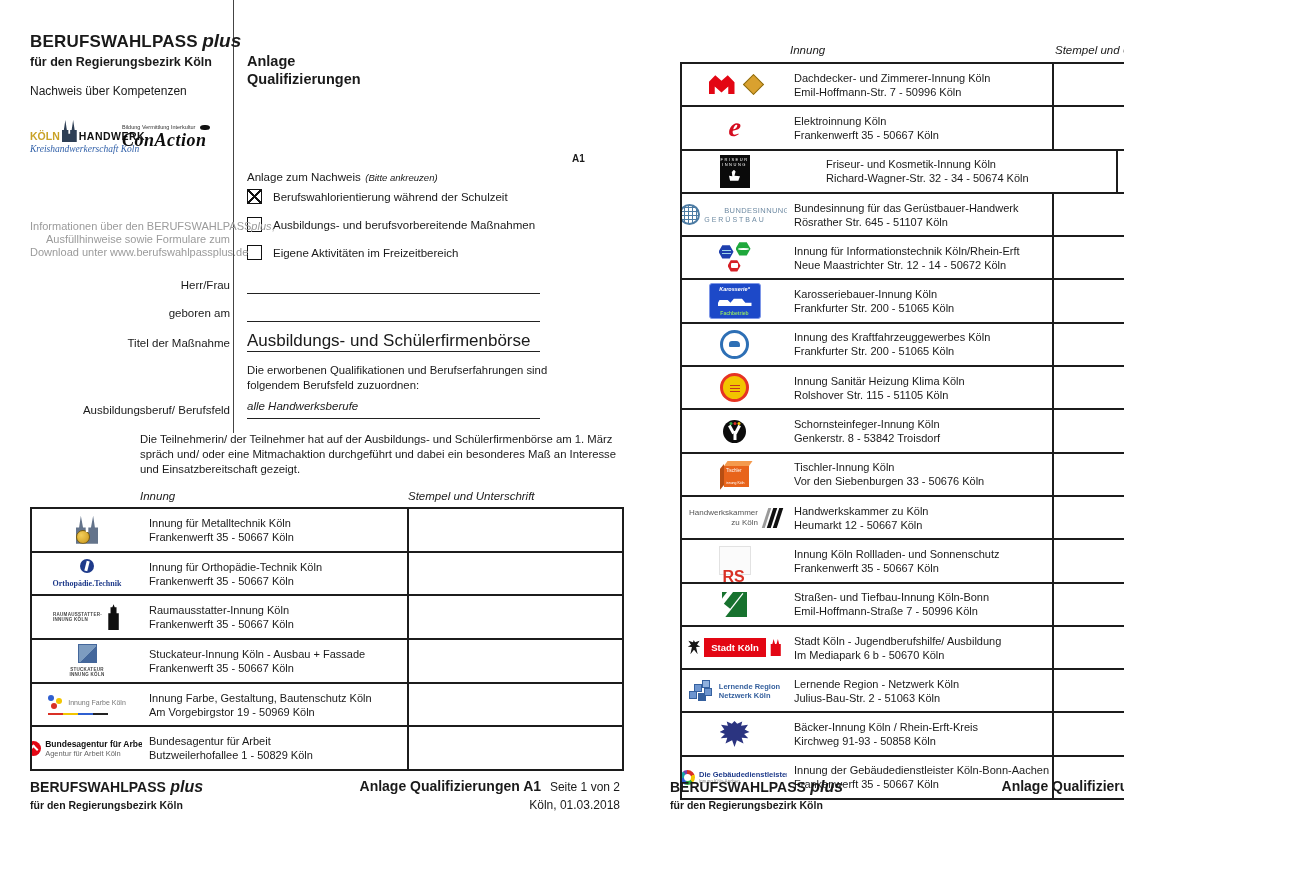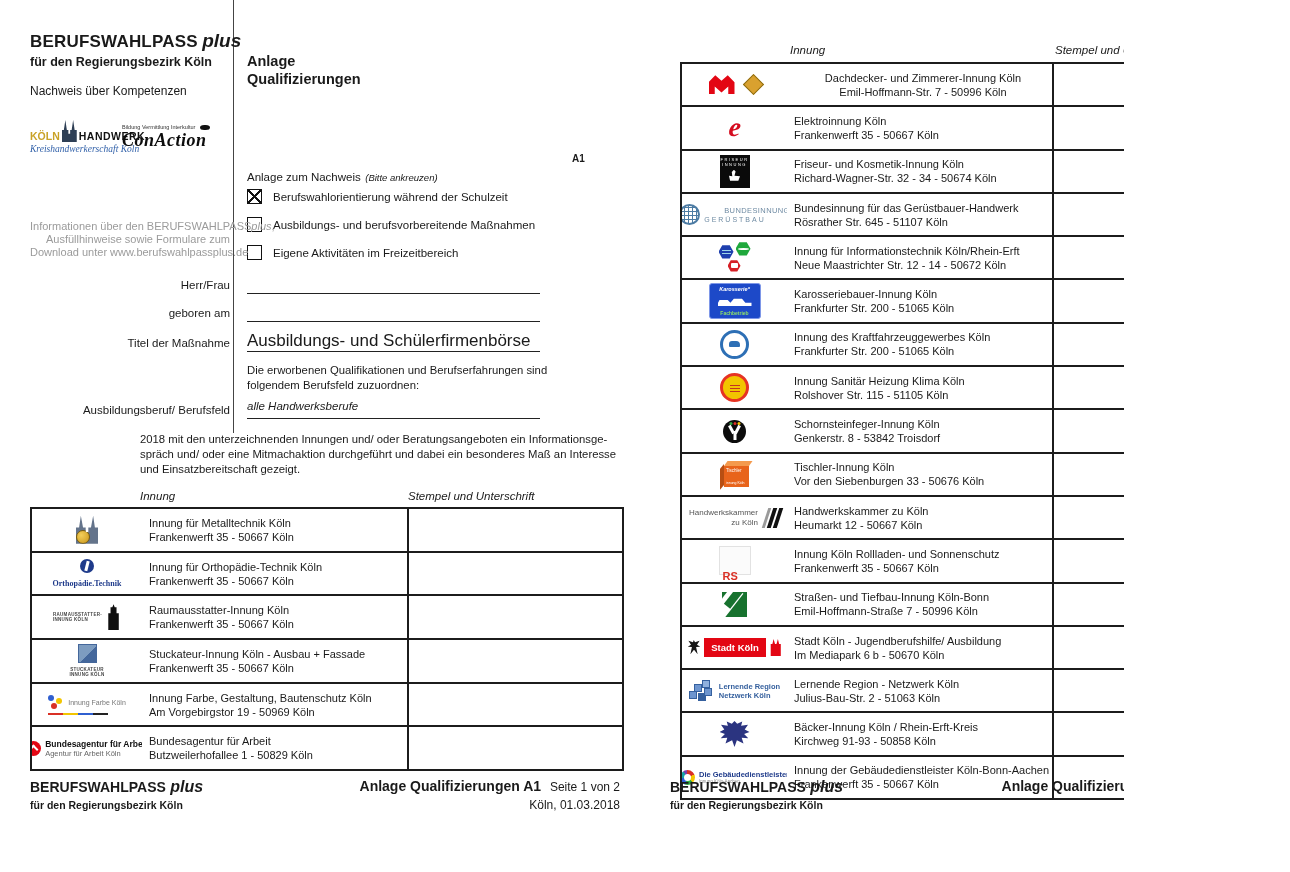--- a/index.html
+++ b/index.html
@@ -155,21 +155,21 @@
   .tis-t1{position:absolute;left:2px;top:2px;color:#fff;font-size:4.5px;}
   .tis-t2{position:absolute;left:2px;bottom:2px;color:#fff;font-size:3.5px;}
 
   .hwk-txt{display:flex;flex-direction:column;align-items:flex-end;}
   .hwk-t{font-size:8px;color:#555;line-height:9.5px;white-space:nowrap;}
   .hwk-bars{display:flex;gap:2px;margin-left:3px;}
   .hwk-bar{width:4px;height:20px;background:#111;transform:skewX(-18deg);}
   .hwk-bar.g{background:#9a9a9a;width:3px;}
 
   .rs-box{width:27px;height:27px;background:#fbfbfb;border:1px solid #e2e2e2;display:flex;flex-direction:column;align-items:flex-start;justify-content:center;padding-left:3px;}
-  .rs-t1{font-size:11px;font-weight:bold;color:#d93025;line-height:11px;border-bottom:1.5px solid #d93025;padding-right:6px;margin-top:39px;}
+  .rs-t1{font-size:16px;font-weight:bold;color:#d93025;line-height:11px;border-bottom:1.5px solid #d93025;padding-right:6px;margin-top:39px;}
   .rs-t2{font-size:3.5px;color:#999;margin-top:2px;letter-spacing:.4px;}
 
   .str-box{width:25px;height:25px;background:#17722e;position:relative;overflow:hidden;}
   .str-box::before{content:"";position:absolute;left:-4px;top:-7px;width:14px;height:42px;background:#fff;transform:rotate(38deg);}
   .str-box::after{content:"";position:absolute;left:9px;top:-9px;width:8px;height:26px;background:#17722e;transform:rotate(38deg);}
 
   .sk-eagle{width:13px;height:15px;background:#151515;
       clip-path:polygon(50% 0,60% 15%,95% 5%,75% 32%,100% 45%,68% 46%,80% 95%,52% 65%,24% 95%,36% 46%,4% 45%,29% 32%,9% 5%,44% 15%);}
   .sk-banner{height:19px;background:#e30613;color:#fff;display:flex;align-items:center;font-weight:bold;font-size:9.5px;padding:0 7px;white-space:nowrap;}
   .sk-towers{width:12px;height:17px;background:#e30613;
@@ -269,21 +269,21 @@
   <div class="abs qualnote" style="left:247px;top:363px;">
     <div class="nw">Die erworbenen Qualifikationen und Berufserfahrungen sind</div>
     <div class="nw">folgendem Berufsfeld zuzuordnen:</div>
   </div>
 
   <div class="abs flabel" style="left:30px;top:404px;width:200px;text-align:right;">Ausbildungsberuf/ Berufsfeld</div>
   <div class="abs fvalue-it nw" style="left:247px;top:400px;">alle Handwerksberufe</div>
   <div class="fline" style="left:247px;top:418px;width:293px;"></div>
 
   <div class="abs para" style="left:140px;top:432px;">
-    <div class="nw">2018 mit den unterzeichnenden Innungen und/ oder Beratungsangeboten ein Informationsge-</div>
+    <div class="nw">Die Teilnehmerin/ der Teilnehmer hat auf der Ausbildungs- und Schülerfirmenbörse am 1. März</div>
     <div class="nw">spräch und/ oder eine Mitmachaktion durchgeführt und dabei ein besonderes Maß an Interesse</div>
     <div class="nw">und Einsatzbereitschaft gezeigt.</div>
   </div>
 
   <div class="abs thead nw" style="left:140px;top:490px;">Innung</div>
   <div class="abs thead nw" style="left:408px;top:490px;">Stempel und Unterschrift</div>
 
   <div class="ftable" id="left-table" style="left:30px;top:507px;width:590px;">
       <div class="trow" style="height: 41.7px;">
         <div class="tcell c-logo">
@@ -391,21 +391,21 @@
   <div class="abs foot-brand2 nw" style="left:30px;top:798px;">für den Regierungsbezirk Köln</div>
   <div class="abs foot-right" style="left:320px;top:777px;width:300px;">
     <div><span class="foot-doc">Anlage Qualifizierungen A1</span>&nbsp;&nbsp;<span class="foot-page">Seite 1 von 2</span></div>
     <div class="foot-date">Köln, 01.03.2018</div>
   </div>
 
   <div class="abs thead nw" style="left:790px;top:44px;">Innung</div>
   <div class="abs thead nw" style="left:1055px;top:44px;">Stempel und Unterschrift</div>
 
   <div class="ftable" id="right-table" style="left:680px;top:62px;width:582px;">
-      <div class="trow" style="height: 41.3px; text-align: center;">
+      <div class="trow" style="height: 41.3px;">
         <div class="tcell c-logo">
           <span class="logo lg-dach">
             <span class="dach-roof"></span>
             <span class="dach-diamond"></span>
           </span>
         </div>
         <div class="tcell c-name">
           <div class="rname">Dachdecker- und Zimmerer-Innung Köln</div>
           <div class="raddr">Emil-Hoffmann-Str. 7 - 50996 Köln</div>
         </div>
@@ -416,21 +416,21 @@
           <span class="logo lg-elektro">
             <span class="elek-e">e</span>
           </span>
         </div>
         <div class="tcell c-name">
           <div class="rname">Elektroinnung Köln</div>
           <div class="raddr">Frankenwerft 35 - 50667 Köln</div>
         </div>
         <div class="tcell c-stamp"></div>
       </div>
-      <div class="trow" style="height: 41.3px;">
+      <div class="trow" style="height: 41.3px; gap: 32px;">
         <div class="tcell c-logo">
           <span class="logo lg-friseur">
             <span class="fris-box">
               <span class="fris-t nw">FRISEUR</span>
               <span class="fris-t nw">INNUNG</span>
               <span class="fris-swan"></span>
             </span>
           </span>
         </div>
         <div class="tcell c-name">

